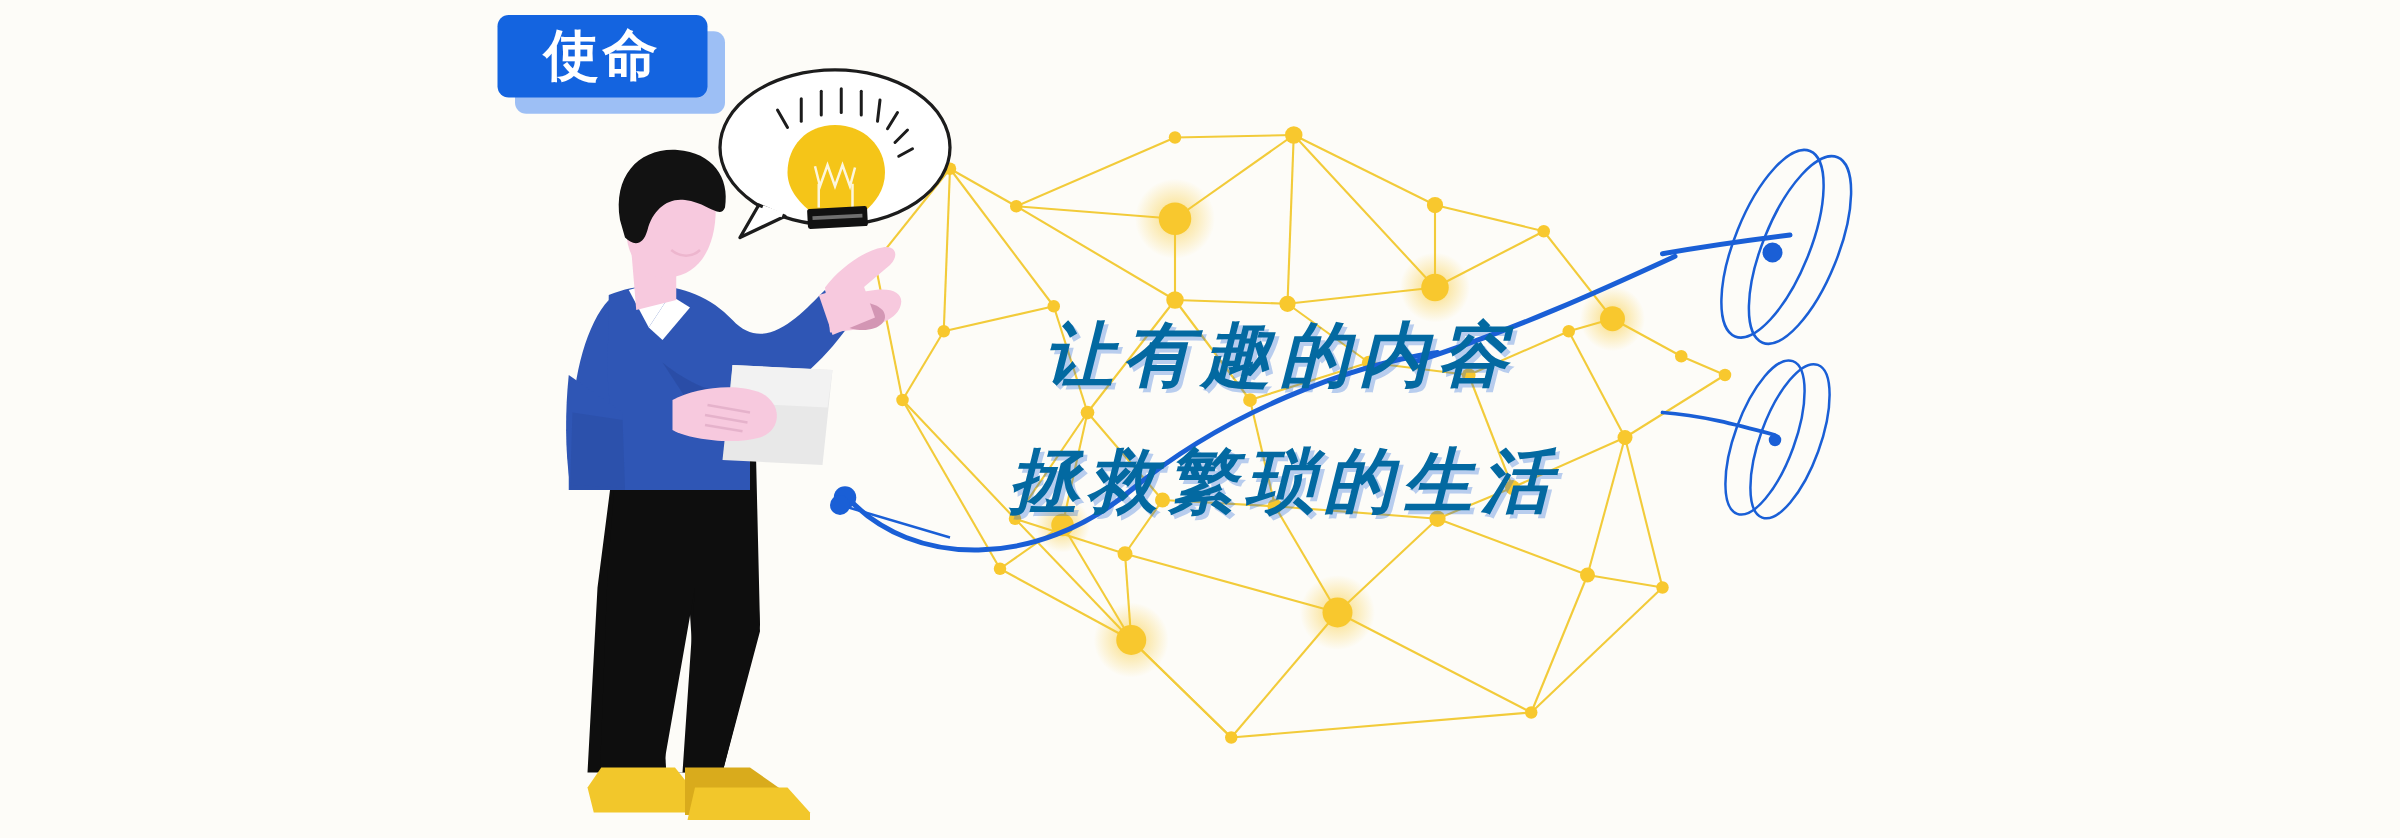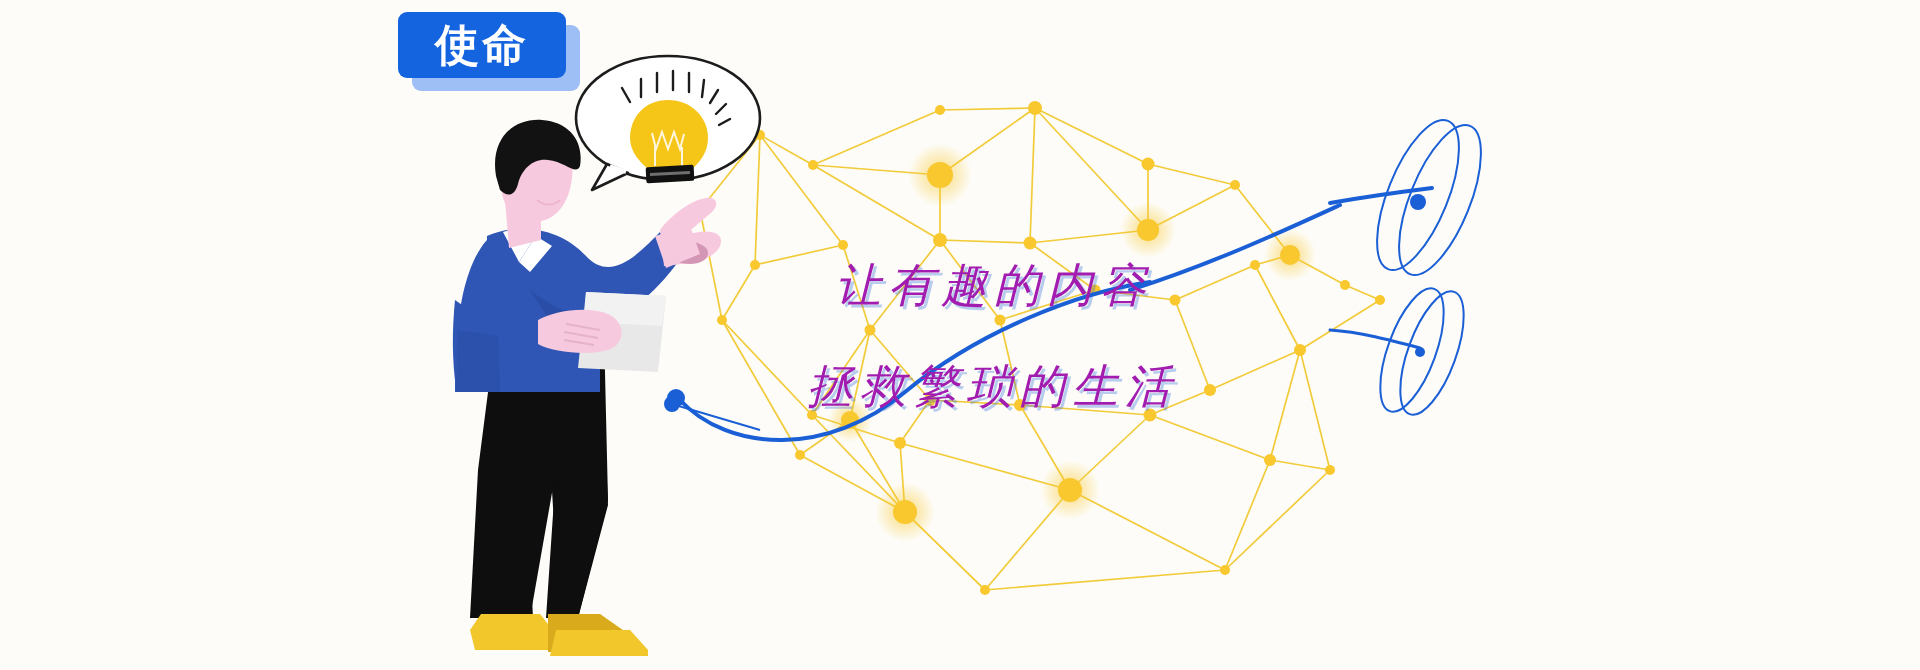--- a/index.html
+++ b/index.html
@@ -70,24 +70,24 @@
   }
 
   
   .headline {
     position: absolute;
     left: 835px;
     top: 248px;
     width: 700px;
   }
   .headline-line {
-    color: #a21caf;
-    font-weight: normal;
+    color: #0369a1;
+    font-weight: bold;
     font-style: italic;
-    font-size: 46px;
+    font-size: 56px;
     line-height: 74px;
     letter-spacing: 7px;
     white-space: nowrap;
     font-family: "DejaVu Sans", "Liberation Sans", sans-serif;
     text-shadow: 3px 3px 0 rgba(26,95,214,0.30);
   }
   .headline-line.l2 {
     margin-left: -28px;
     margin-top: 27px;
   }

